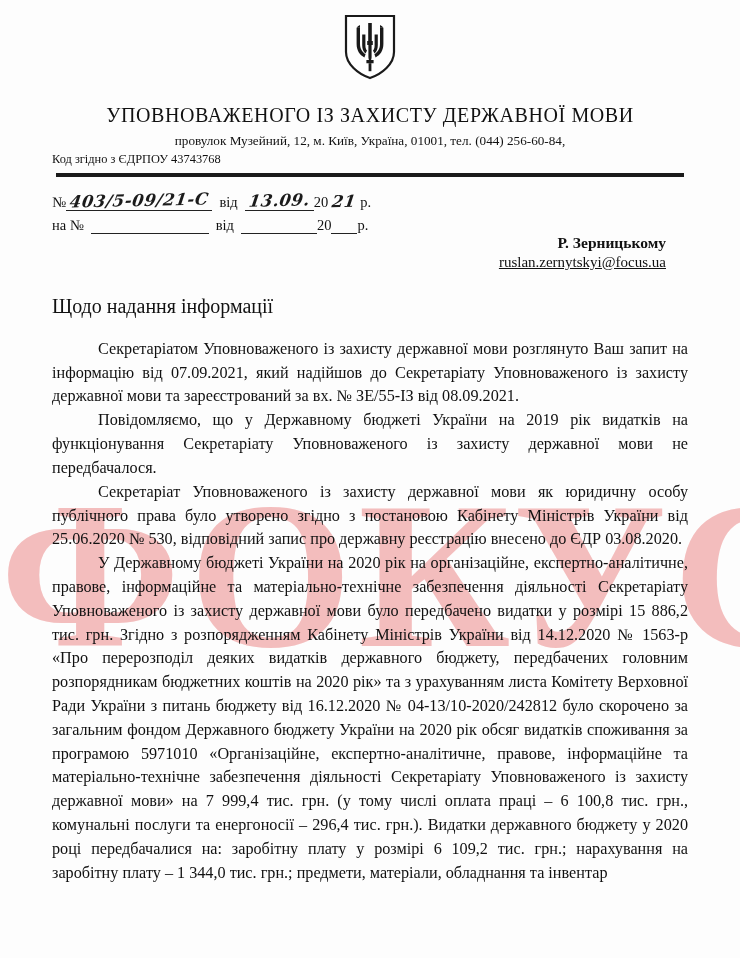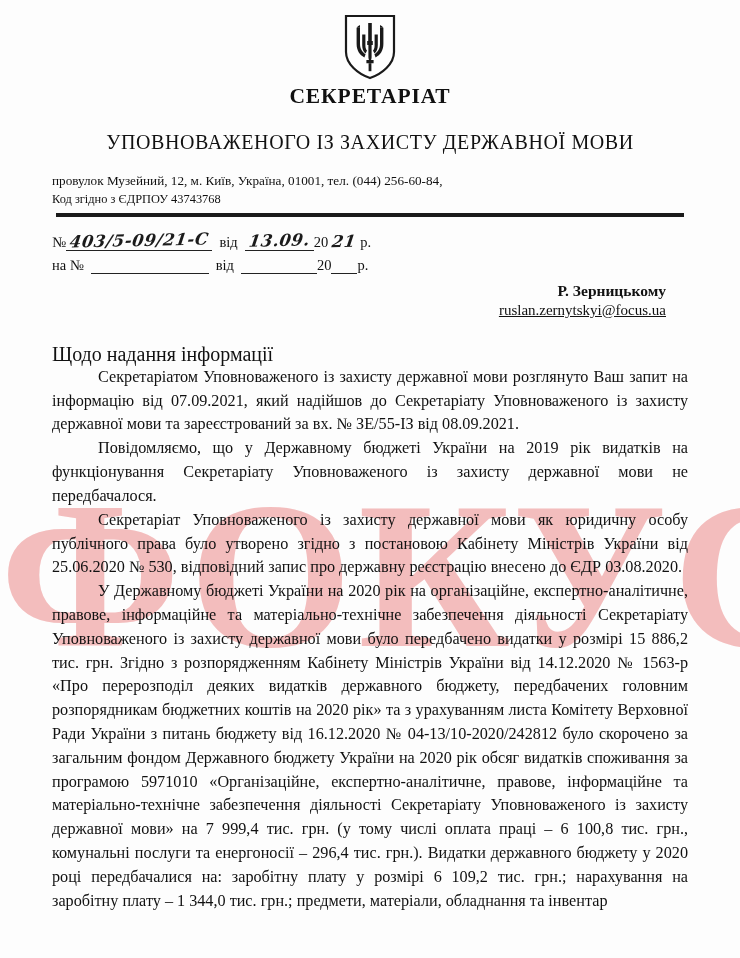--- a/index.html
+++ b/index.html
@@ -69,22 +69,23 @@
     margin-top: 2px;
   }
   .org-line2 {
     text-align: center;
     font-size: 20px;
     font-weight: 400;
     letter-spacing: .6px;
     margin-top: 22px;
   }
   .contact {
+    text-align: center;
     font-size: 13.2px;
-    margin-top: 18px;
+    margin-top: 5px;
     line-height: 1.35;
   }
   .contact .row { display: block; }
   .edrpou {
     font-size: 12.4px;
     margin-top: 2px;
   }
 
   
   .rule {
@@ -126,21 +127,20 @@
   }
   .u-line.w1 { min-width: 104px; }
   .u-line.w2 { min-width: 66px; }
   .u-line.blank1 { width: 118px; height: 15px; }
   .u-line.blank2 { width: 76px; height: 15px; }
   .u-line.blank3 { width: 26px; height: 15px; }
   .gap { display: inline-block; width: 7px; }
 
   
   .addressee {
-    margin-top: 8px;
     text-align: right;
     padding-right: 22px;
   }
   .addressee .name {
     font-size: 15.5px;
     font-weight: 700;
   }
   .addressee .email {
     font-size: 15px;
     color: #111;
@@ -149,20 +149,21 @@
   }
 
   
   .subject {
     margin-top: 24px;
     font-size: 20px;
   }
 
   
   .body {
+    margin-top: 20px;
     font-size: 16.2px;
     line-height: 1.47;
     text-align: justify;
     text-justify: inter-word;
     hyphens: none;
   }
   .body p {
     margin: 0 0 0 0;
     text-indent: 46px;
   }
@@ -190,21 +191,20 @@
           <path d="M12.6 13.8 h3.4 v16 c0 5.4 2.6 8.6 5.6 10.4 l-1.2 3.2 c-4.8-2.4-7.8-7-7.8-13.6 z"></path>
           <path d="M36 13.8 h3.4 v16 c0 6.6-3 11.2-7.8 13.6 l-1.2-3.2 c3-1.8 5.6-5 5.6-10.4 z"></path>
           <path d="M18.2 20.4 h3.2 v11 c0 2.4 .6 4 1.6 5.2 l-1.4 2.8 c-2.4-1.8-3.4-4.6-3.4-8.2 z"></path>
           <path d="M30.6 20.4 h3.2 v10.8 c0 3.6-1 6.4-3.4 8.2 l-1.4-2.8 c1-1.2 1.6-2.8 1.6-5.2 z"></path>
           <path d="M12.6 13.8 c0 0 1.8-2.6 3.4-2.6 v2.6 z"></path>
           <path d="M39.4 13.8 c0 0-1.8-2.6-3.4-2.6 v2.6 z"></path>
         </g>
       </svg>
     </div>
 
-    <div class="org-line1">СЕКРЕТАРІАТ</div>
     <div class="org-line2">УПОВНОВАЖЕНОГО ІЗ ЗАХИСТУ ДЕРЖАВНОЇ МОВИ</div>
 
     <div class="contact">
       <span class="row">провулок Музейний, 12, м. Київ, Україна, 01001, тел. (044) 256-60-84,</span>
     </div>
     <div class="edrpou">Код згідно з ЄДРПОУ 43743768</div>
 
     <div class="rule"></div>
 
     <div class="refblock">

